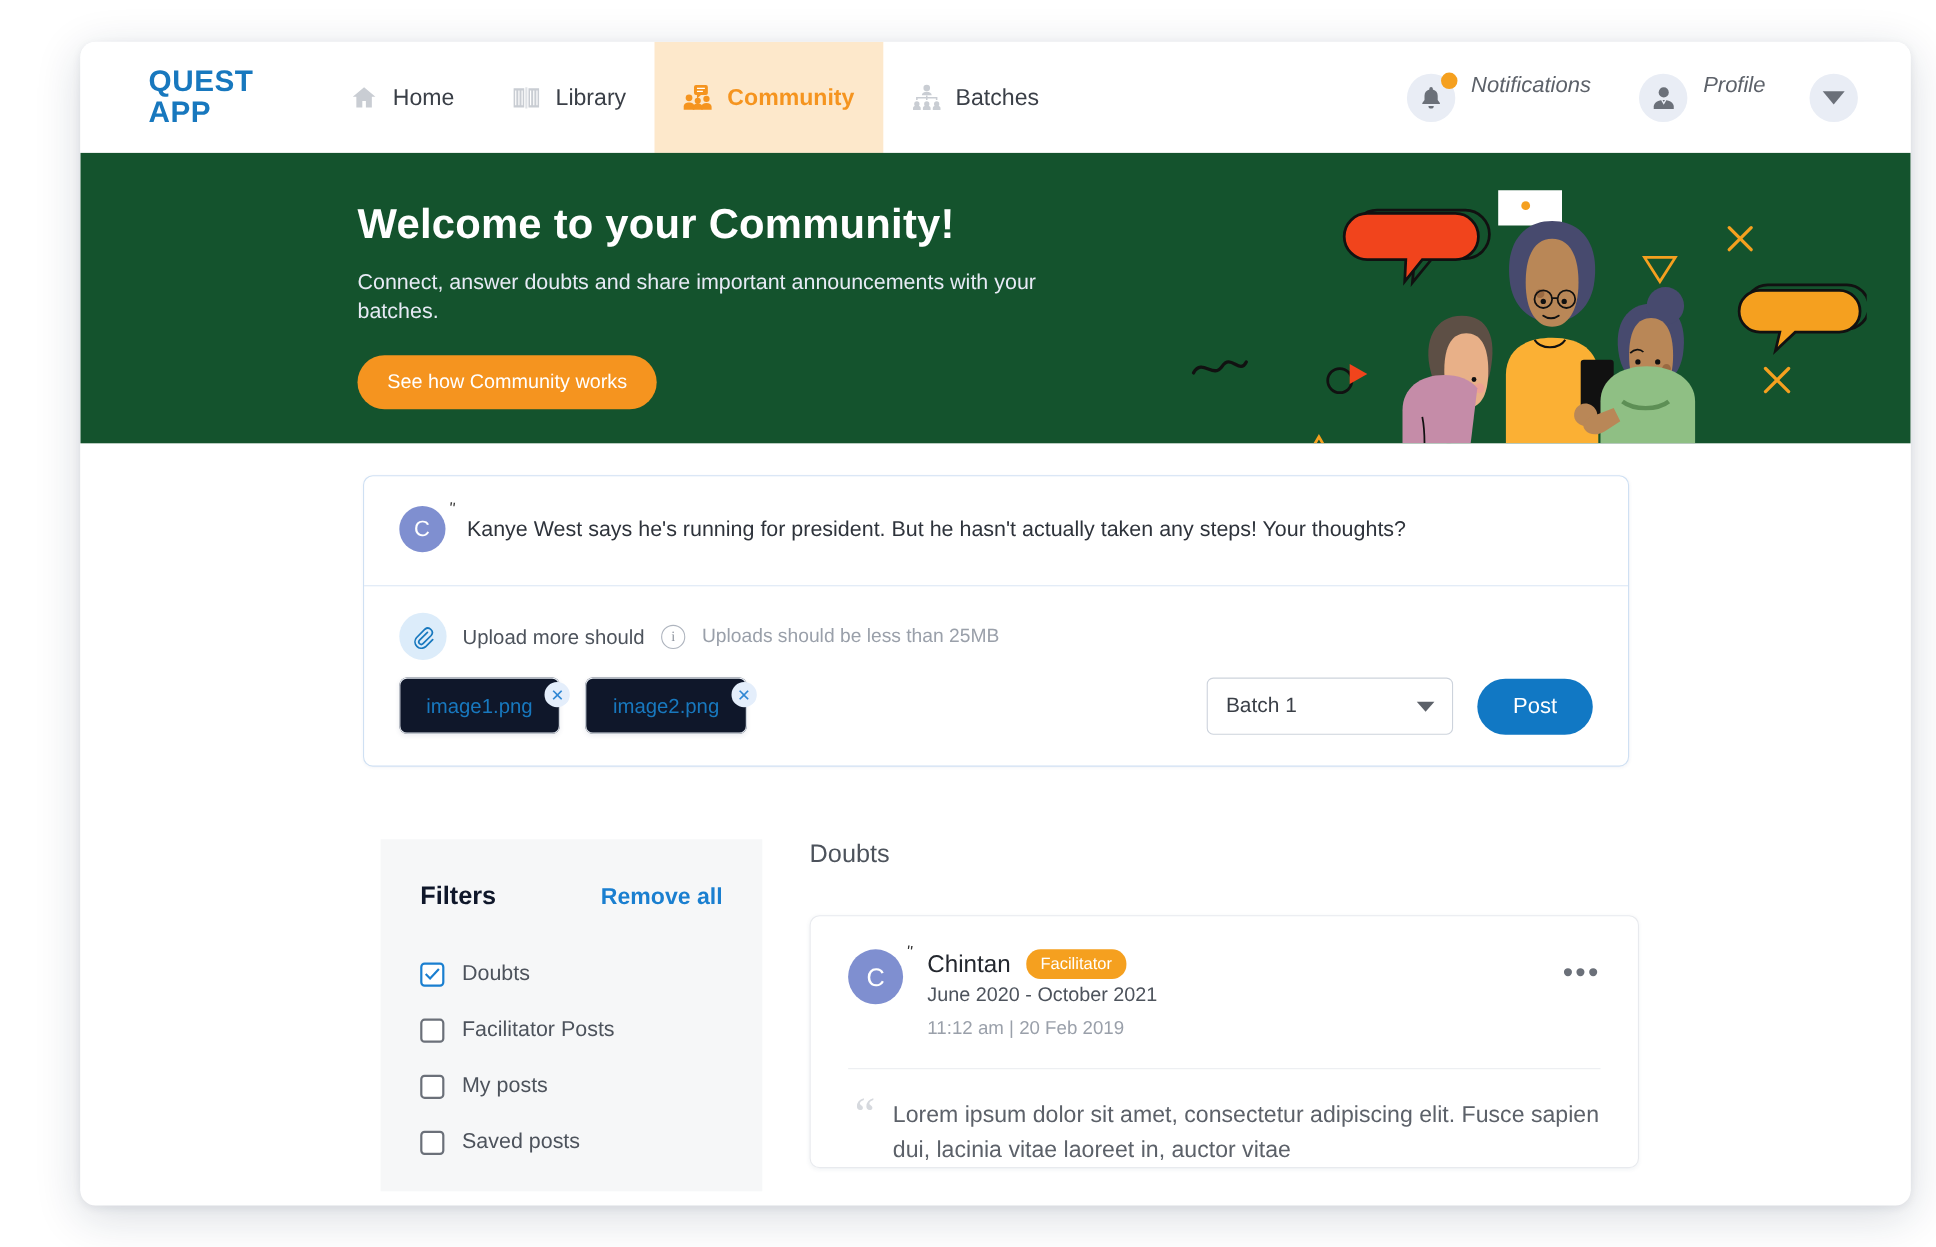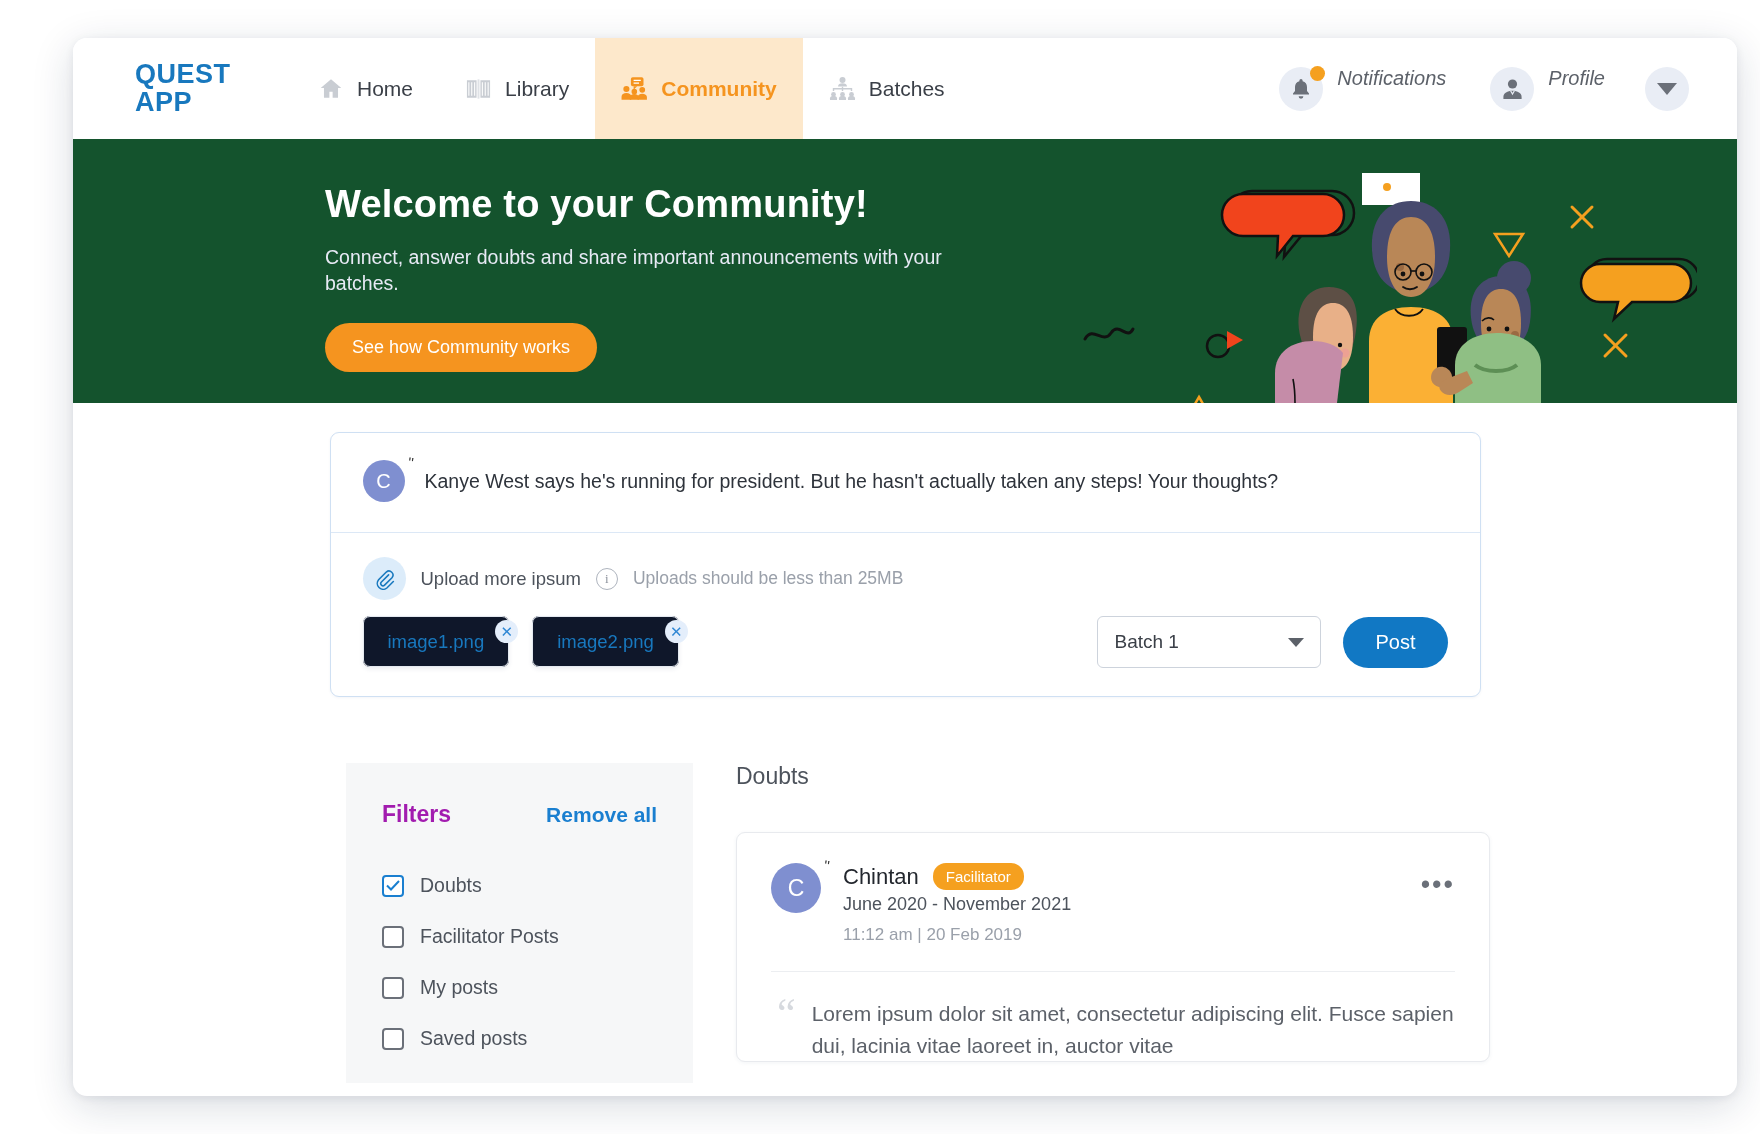--- a/index.html
+++ b/index.html
@@ -155,21 +155,21 @@
   
   .lower { display: flex; gap: 0; padding: 66px 0 0 0; }
   .filters-panel {
     margin-left: 273px;
     width: 347px;
     background: #f6f7f8;
     padding: 38px 36px 10px 36px;
     min-height: 320px;
   }
   .filters-head { display: flex; align-items: baseline; }
-  .filters-title { font-size: 23px; font-weight: bold; color: #a21caf; }
+  .filters-title { font-size: 23px; font-weight: bold; color: #0f172a; }
   .remove-all { margin-left: auto; font-size: 21px; color: #1a7fd0; font-weight: bold; cursor: pointer; }
   .filter-list { margin-top: 32px; }
   .filter-row { display: flex; align-items: center; gap: 16px; padding: 14px 0; cursor: pointer; }
   .cb { width: 22px; height: 22px; border: 2px solid #6b7079; border-radius: 4px; background:#fff; flex:none; display:flex;align-items:center;justify-content:center;}
   .cb.checked { border-color: #1a7fd0; }
   .cb.checked svg { display:block; }
   .filter-label { font-size: 19.5px; color: #4d535c; }
 
   .feed { margin-left: 43px; flex: 1; padding-right: 247px; }
   .feed-title { font-size: 23px; color: #4d535c; }
@@ -393,21 +393,21 @@
         </span>
         <span class="composer-text">Kanye West says he's running for president. But he hasn't actually taken any steps! Your thoughts?</span>
       </div>
 
       <div class="composer-mid">
         <span class="clip-circle">
           <svg width="22" height="22" viewBox="0 0 24 24">
               <path d="M17 7.5 9.2 15.3a2.4 2.4 0 0 0 3.4 3.4l8.1-8.1a4.4 4.4 0 0 0-6.2-6.2l-8.4 8.4a6.4 6.4 0 0 0 9 9l7.1-7.1" fill="none" stroke="#1878be" stroke-width="1.7" stroke-linecap="round"></path>
             </svg>
         </span>
-        <span class="upload-label">Upload more ipsum</span>
+        <span class="upload-label">Upload more should</span>
         <span class="info-icon">i</span>
         <span class="upload-hint">Uploads should be less than 25MB</span>
       </div>
 
       <div class="composer-bottom">
         <div class="chips">
           <span class="chip-wrap">
             <span class="chip">image1.png</span>
             <span class="chip-x">✕</span>
           </span>
@@ -466,21 +466,21 @@
           <div class="post-head">
             <span class="post-avatar-wrap">
               <span class="post-avatar">C</span>
               <span class="avatar-spark">''</span>
             </span>
             <div>
               <div class="post-name-row">
                 <span class="post-name">Chintan</span>
                 <span class="role-badge">Facilitator</span>
               </div>
-              <div class="post-range">June 2020 - November 2021</div>
+              <div class="post-range">June 2020 - October 2021</div>
               <div class="post-time">11:12 am | 20 Feb 2019</div>
             </div>
             <span class="post-menu">•••</span>
           </div>
 
           <div class="post-divider"></div>
 
           <div class="post-quote">
             <span class="quote-mark">“</span>
             <span class="quote-text">Lorem ipsum dolor sit amet, consectetur adipiscing elit. Fusce sapien dui, lacinia vitae laoreet in, auctor vitae</span>

